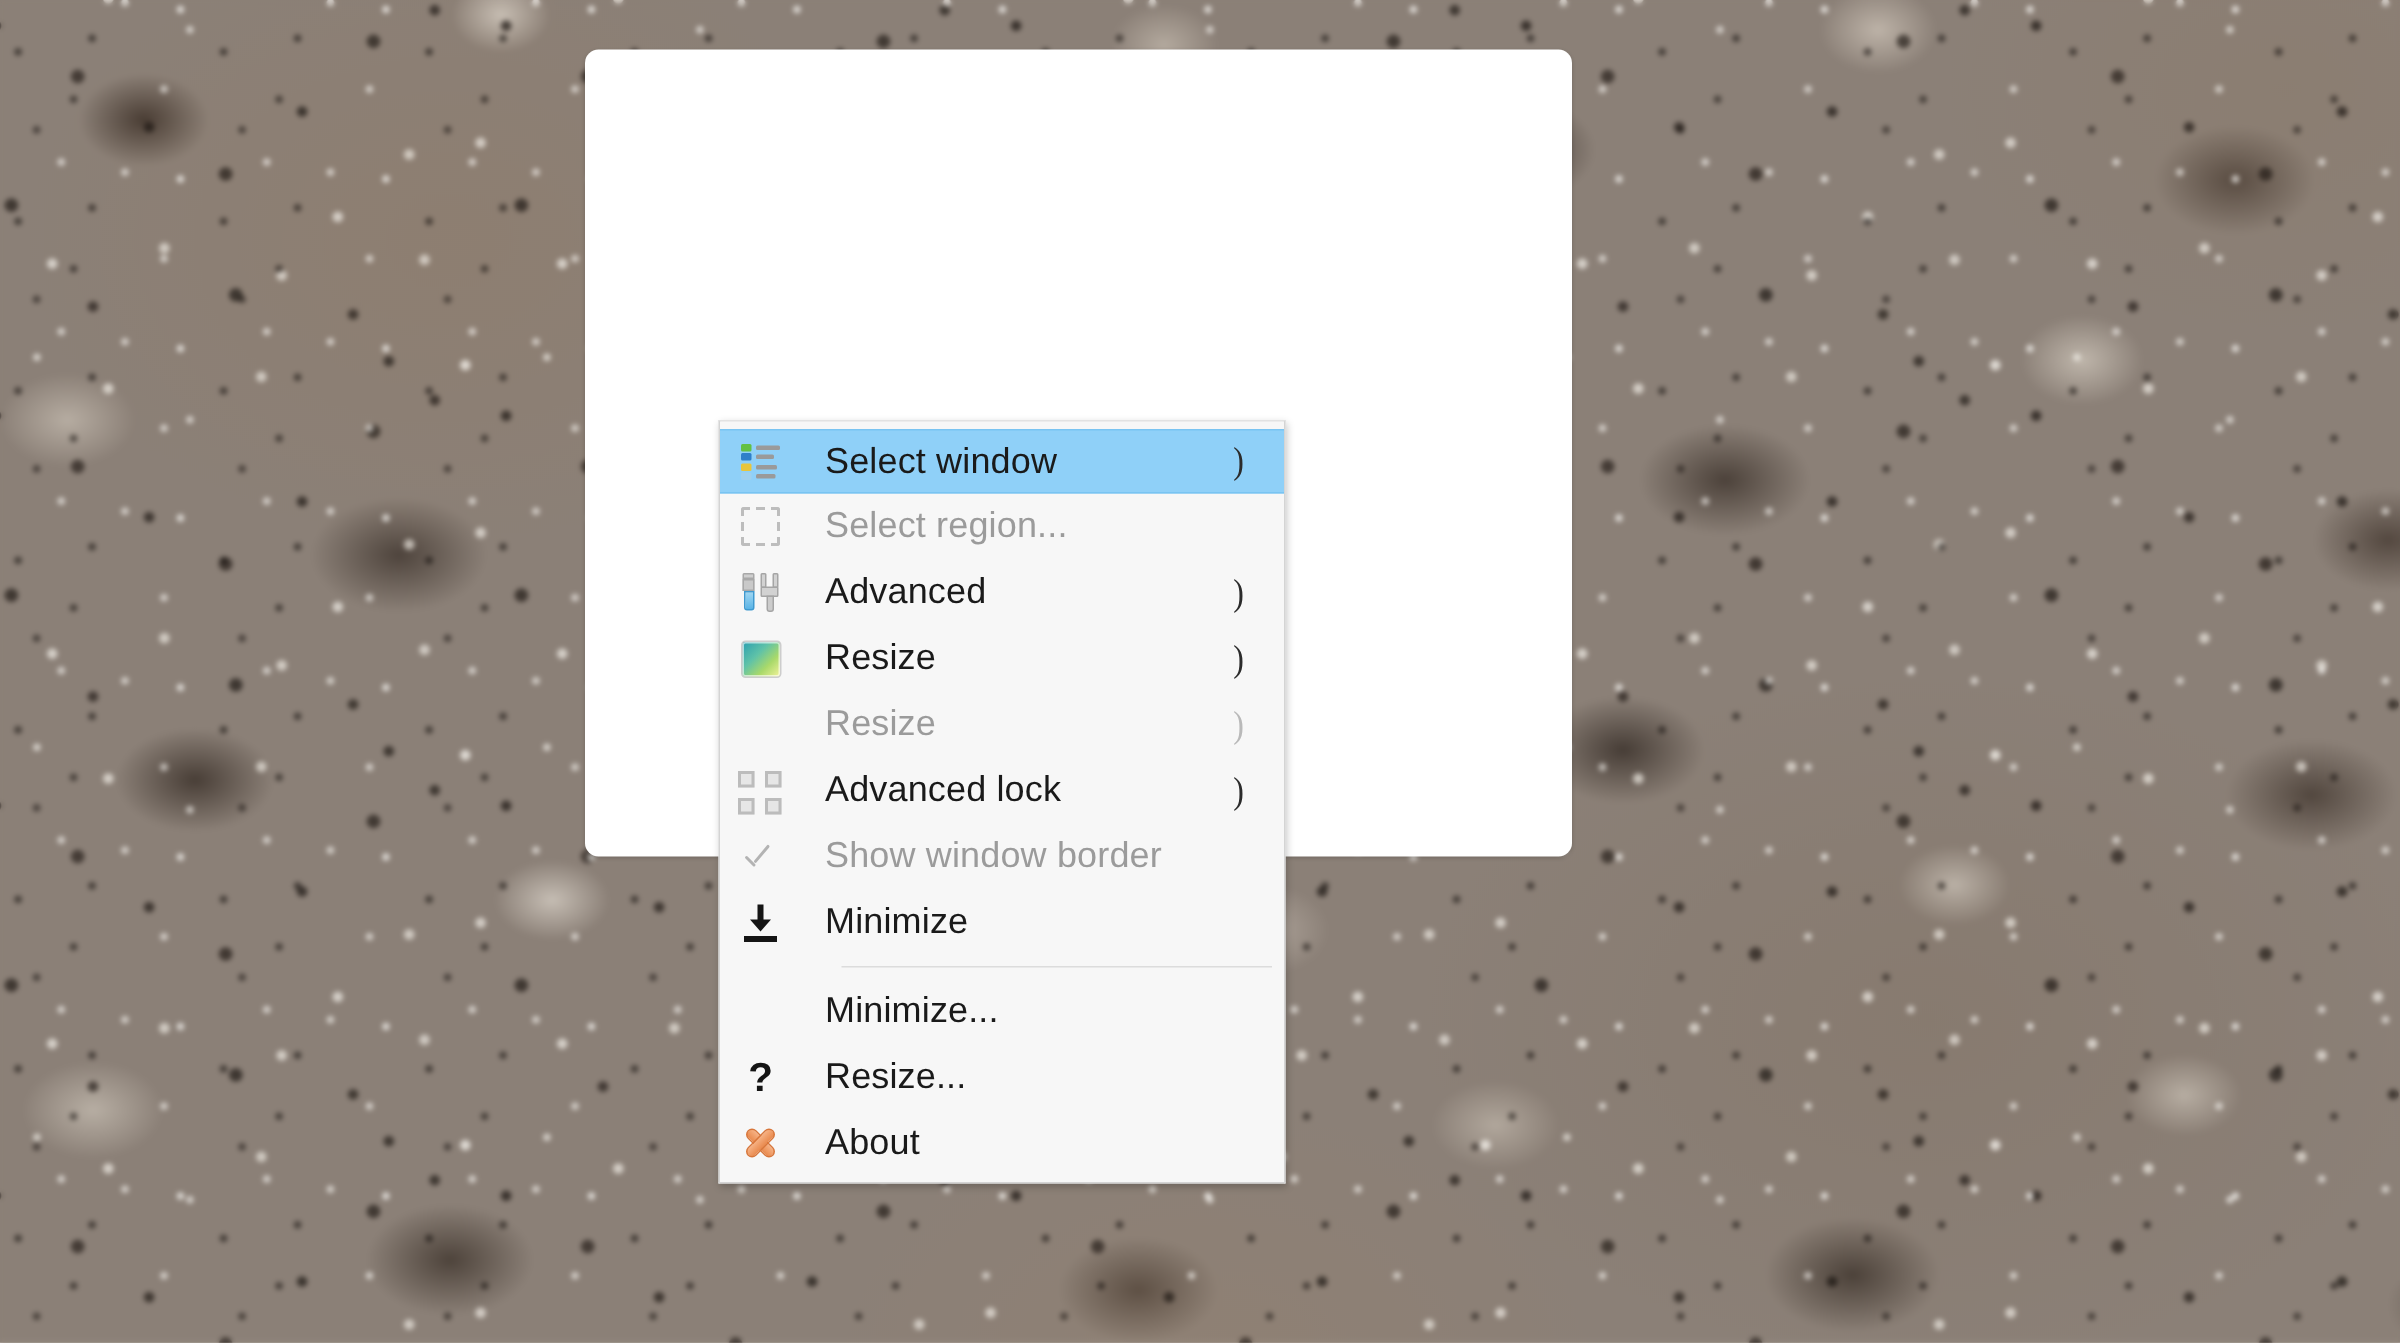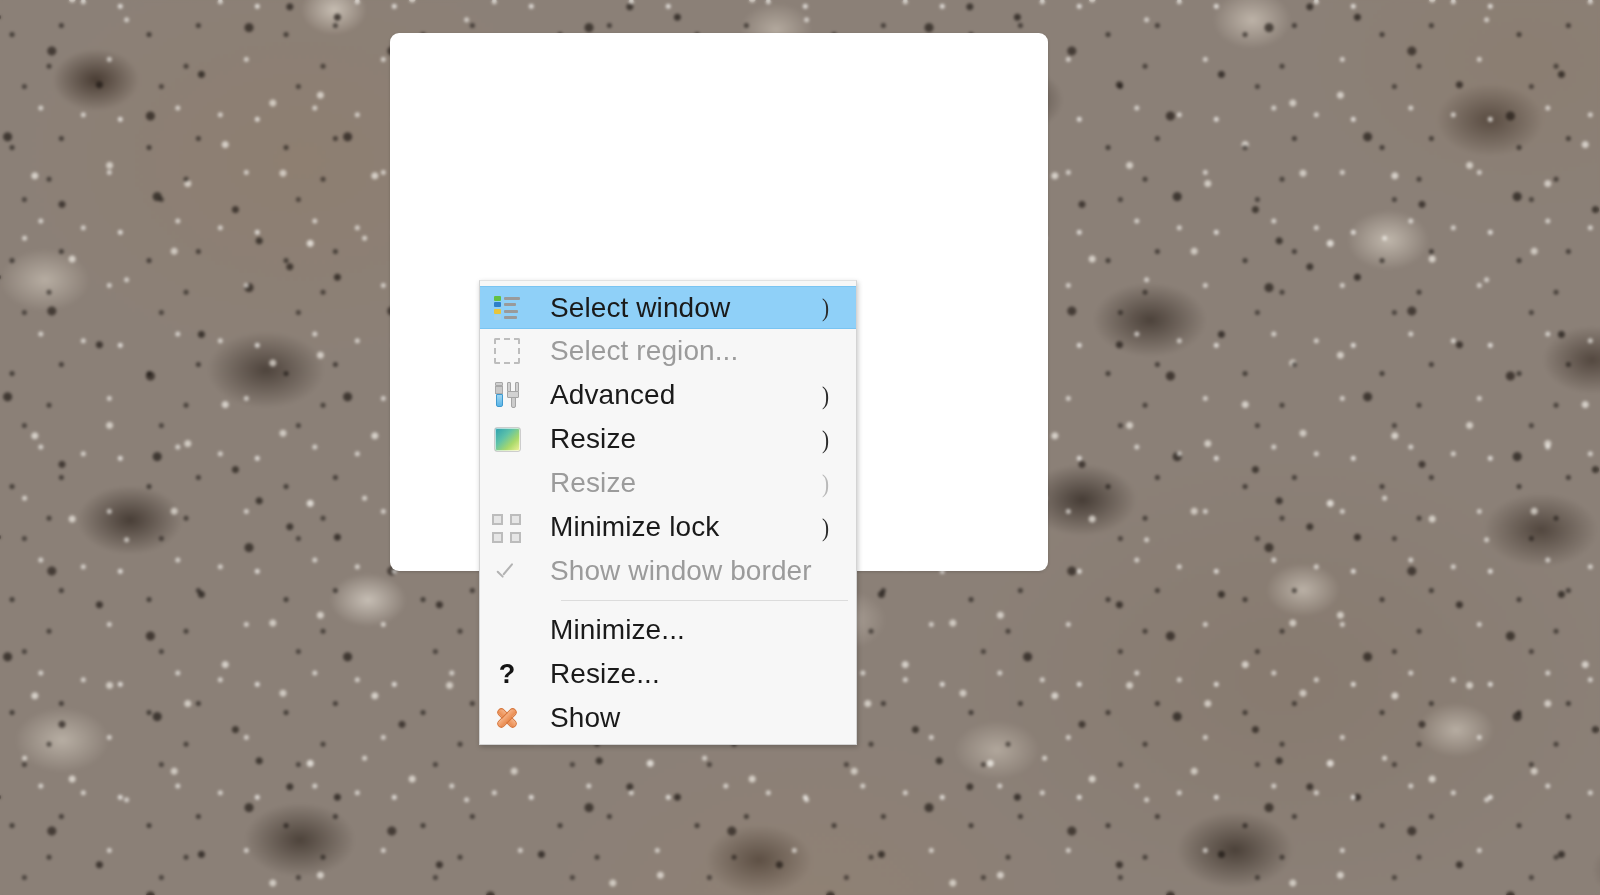--- a/index.html
+++ b/index.html
@@ -167,21 +167,21 @@
   .mi-icon {
     width: 44px;
     min-width: 44px;
     height: 32px;
     display: flex;
     align-items: center;
     justify-content: center;
     position: relative;
   }
   .mi-label {
-    font-size: 28px;
+    font-size: 24px;
     color: #1a1a1a;
     letter-spacing: .1px;
     white-space: nowrap;
     padding-left: 21px;
   }
   .menu-item.disabled .mi-label { color: #9b9b9b; }
   .mi-arrow {
     margin-left: auto;
     font-size: 25px;
     color: #2b2b2b;
@@ -346,42 +346,52 @@
     </div>
     <div class="menu-item">
       <span class="mi-icon">
         <span class="ico-grid">
           <i></i>
           <i></i>
           <i></i>
           <i></i>
         </span>
       </span>
-      <span class="mi-label">Minimize lock</span>
+      <span class="mi-label">Advanced lock</span>
       <span class="mi-arrow">)</span>
     </div>
     <div class="menu-item disabled">
       <span class="mi-icon">
         <span class="ico-check"></span>
       </span>
       <span class="mi-label">Show window border</span>
+    </div>
+    <div class="menu-item">
+      <span class="mi-icon">
+        <span class="ico-min">
+          <span class="stem"></span>
+          <span class="head"></span>
+          <span class="bar"></span>
+        </span>
+      </span>
+      <span class="mi-label">Minimize</span>
     </div>
     <div class="menu-sep"></div>
     <div class="menu-item">
       <span class="mi-icon"></span>
       <span class="mi-label">Minimize...</span>
     </div>
     <div class="menu-item">
       <span class="mi-icon">
         <span class="ico-q">?</span>
       </span>
       <span class="mi-label">Resize...</span>
     </div>
     <div class="menu-item">
       <span class="mi-icon">
         <span class="ico-close">
           <i></i>
           <i></i>
         </span>
       </span>
-      <span class="mi-label">Show</span>
+      <span class="mi-label">About</span>
     </div>
   </div>
 
 </body></html>

